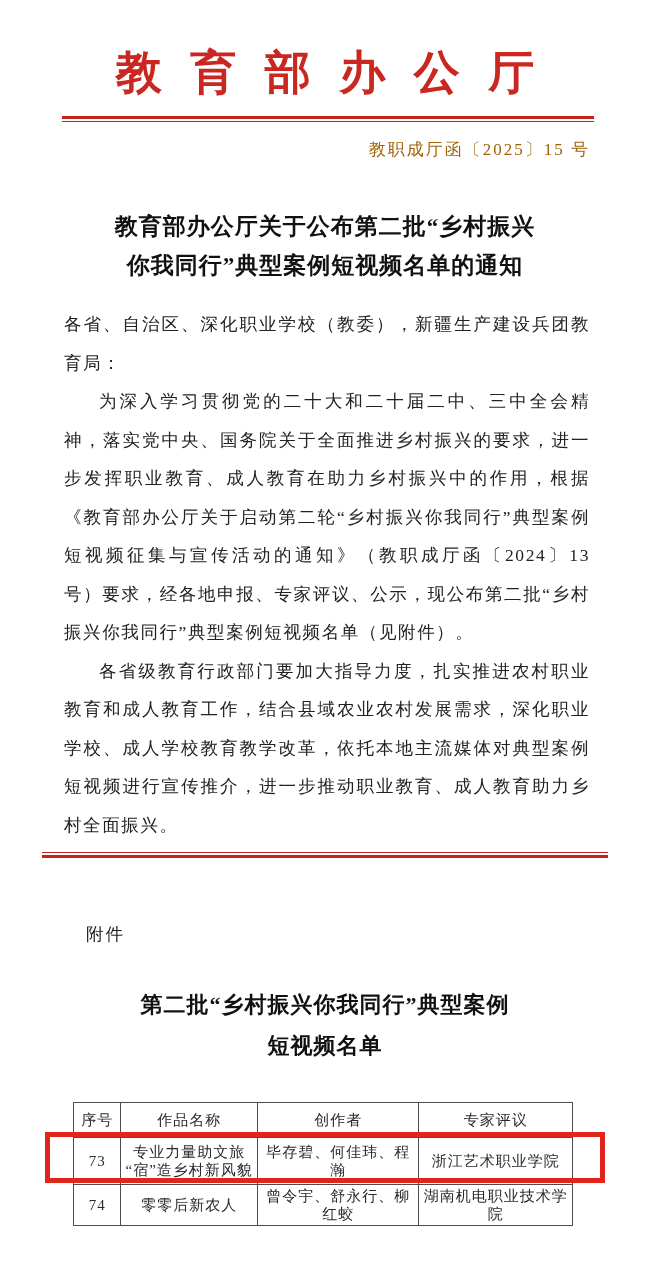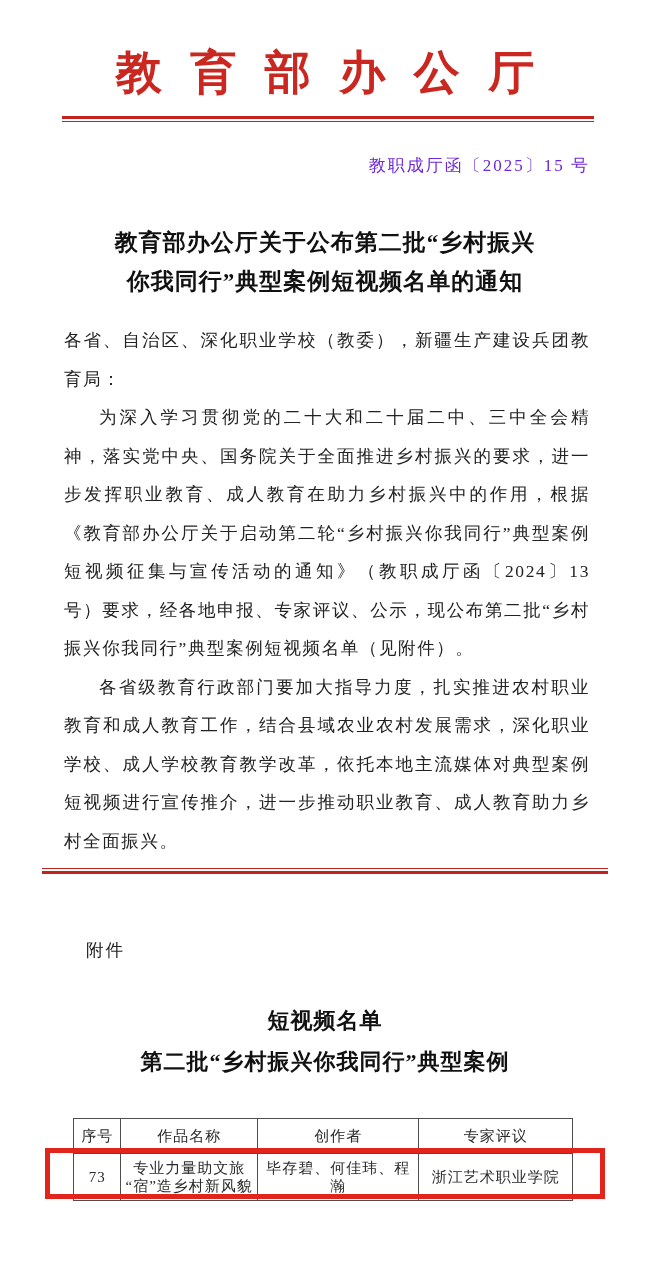--- a/index.html
+++ b/index.html
@@ -21,26 +21,26 @@
     letter-spacing:0.62em;text-indent:0.62em;
     white-space:nowrap;
   }
   .rule-double{
     margin:14px 56px 0 62px;
     height:2px;
     border-top:3px solid #c2231d;
     border-bottom:1px solid #c2231d;
   }
   .doc-number{
-    margin-top:32px;
+    margin-top:16px;
     padding-right:60px;
     text-align:right;
     font-size:17px;
     letter-spacing:2px;
-    color:#6d28d9;
+    color:#a16207;
   }
   .doc-title{
     margin:46px 40px 0 40px;
     text-align:center;
     font-size:23px;line-height:39px;
     font-weight:bold;
     letter-spacing:1px;
     color:#111;
   }
   .body-text{
@@ -133,22 +133,22 @@
     <p>各省、自治区、深化职业学校（教委），新疆生产建设兵团教育局：</p>
     <p class="indent">为深入学习贯彻党的二十大和二十届二中、三中全会精神，落实党中央、国务院关于全面推进乡村振兴的要求，进一步发挥职业教育、成人教育在助力乡村振兴中的作用，根据《教育部办公厅关于启动第二轮“乡村振兴你我同行”典型案例短视频征集与宣传活动的通知》（教职成厅函〔2024〕13 号）要求，经各地申报、专家评议、公示，现公布第二批“乡村振兴你我同行”典型案例短视频名单（见附件）。</p>
     <p class="indent">各省级教育行政部门要加大指导力度，扎实推进农村职业教育和成人教育工作，结合县域农业农村发展需求，深化职业学校、成人学校教育教学改革，依托本地主流媒体对典型案例短视频进行宣传推介，进一步推动职业教育、成人教育助力乡村全面振兴。</p>
   </div>
 
   <div class="rule-bottom"></div>
 
   <div class="attachment-label">附件</div>
 
   <div class="attachment-title">
+    <div>第二批“乡村振兴你我同行”典型案例</div>
     <div>短视频名单</div>
-    <div>第二批“乡村振兴你我同行”典型案例</div>
   </div>
 
   <div class="table-wrap">
     <table class="list">
       <colgroup>
         <col class="col-no">
           <col class="col-title">
           <col class="col-creators">
           <col class="col-org">
       </colgroup>
@@ -163,18 +163,24 @@
       <tbody>
         <tr class="row-73">
           <td>73</td>
           <td>
             <div>专业力量助文旅</div>
             <div>“宿”造乡村新风貌</div>
           </td>
           <td>毕存碧、何佳玮、程瀚</td>
           <td>浙江艺术职业学院</td>
         </tr>
+        <tr class="row-74">
+          <td>74</td>
+          <td>零零后新农人</td>
+          <td>曾令宇、舒永行、柳红蛟</td>
+          <td>湖南机电职业技术学院</td>
+        </tr>
       </tbody>
     </table>
     <div class="highlight-box"></div>
   </div>
 
 </div>
 
 </body></html>

